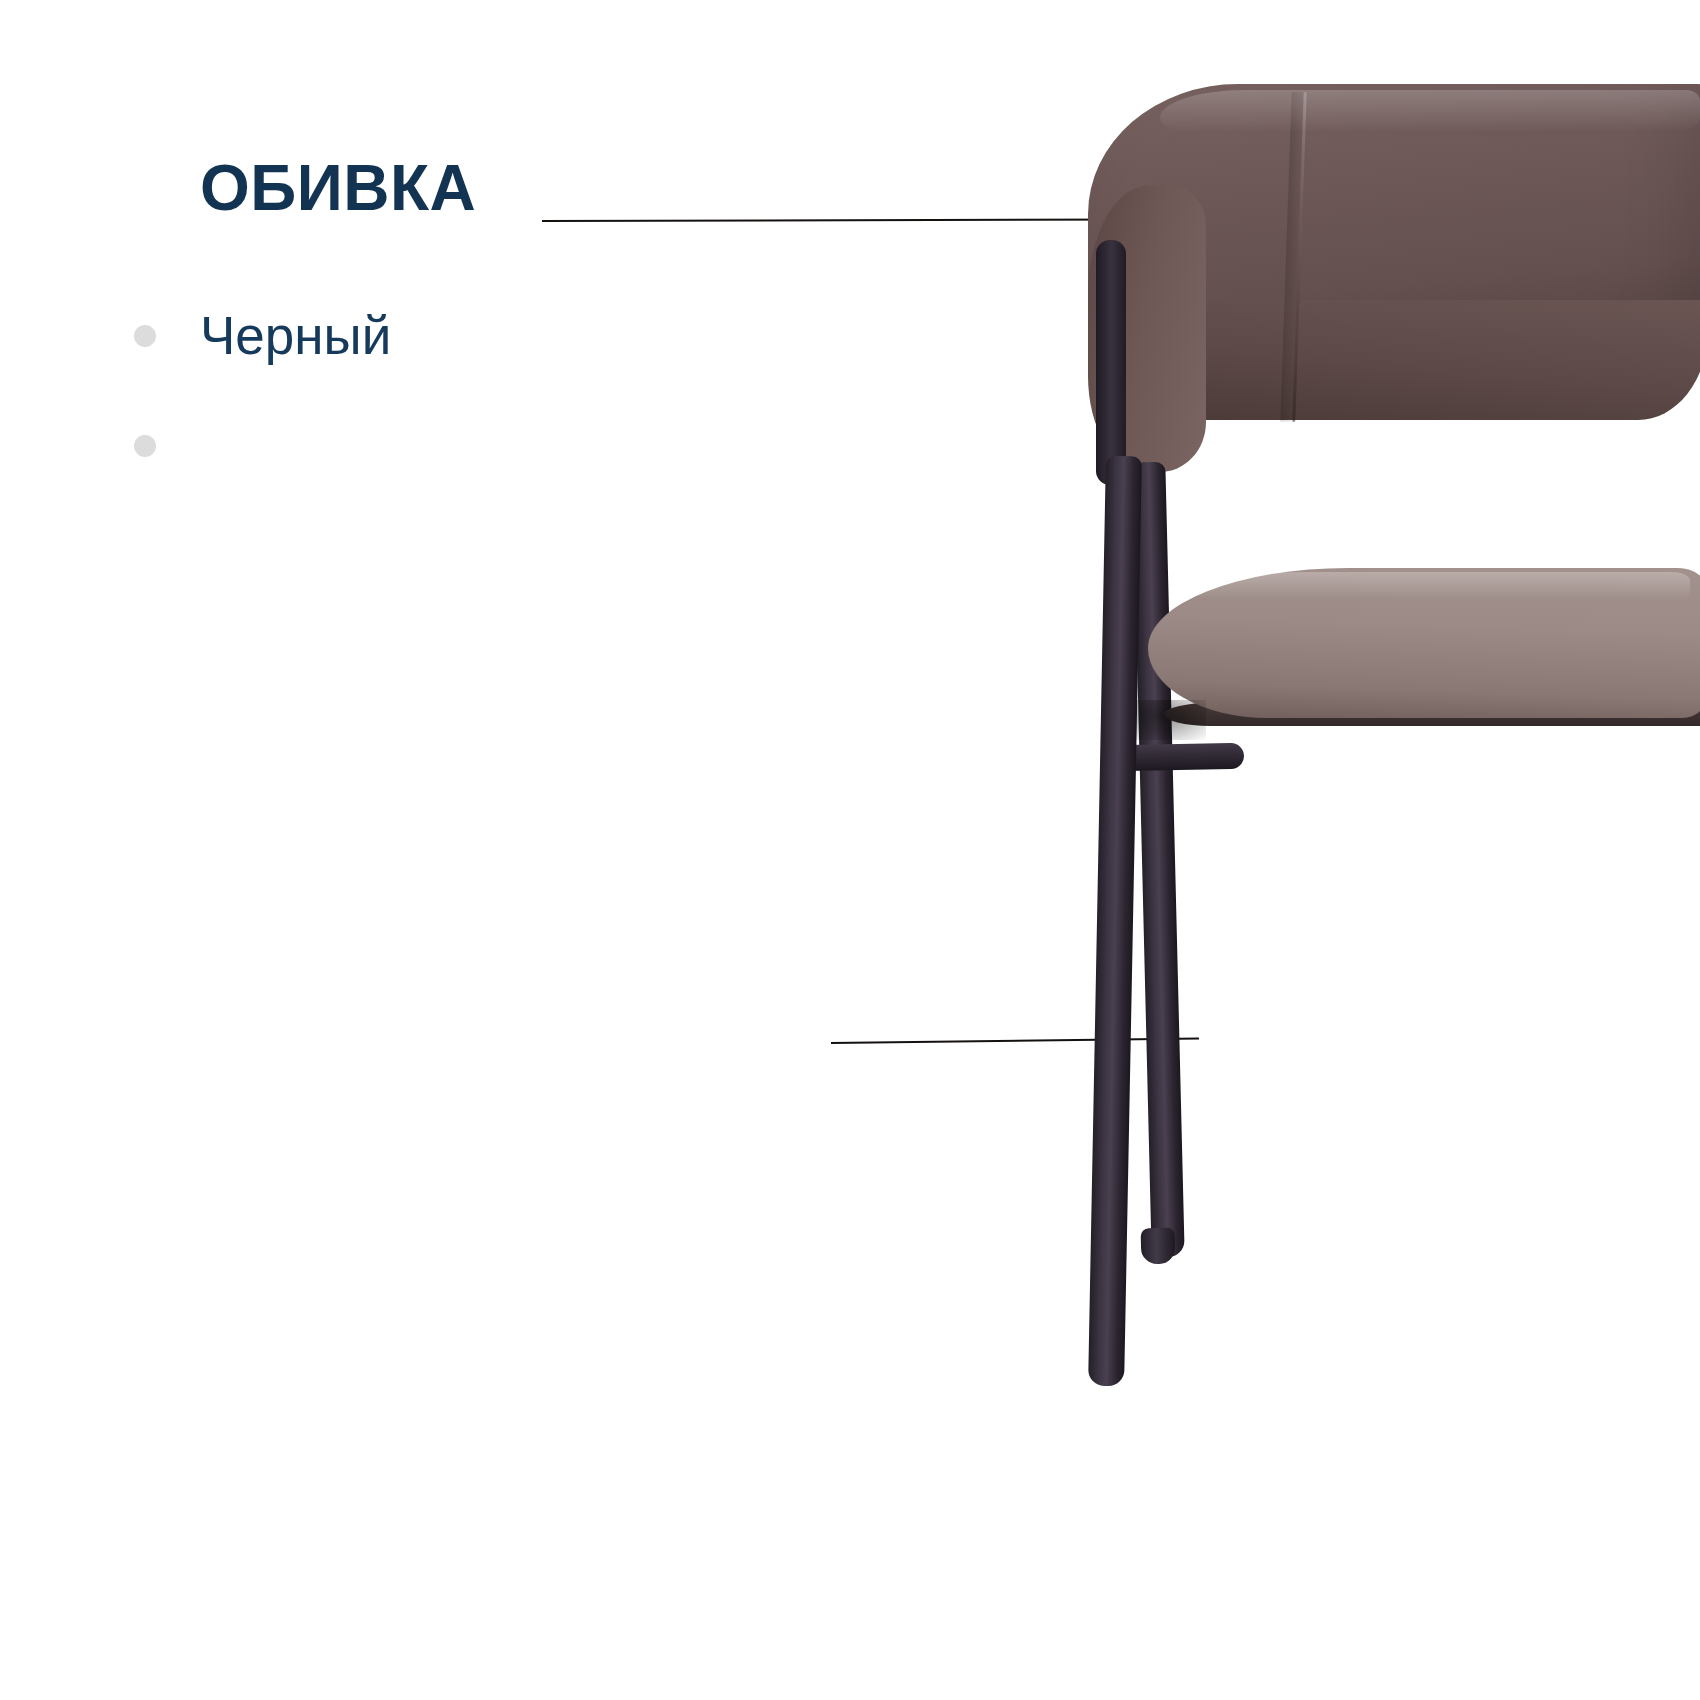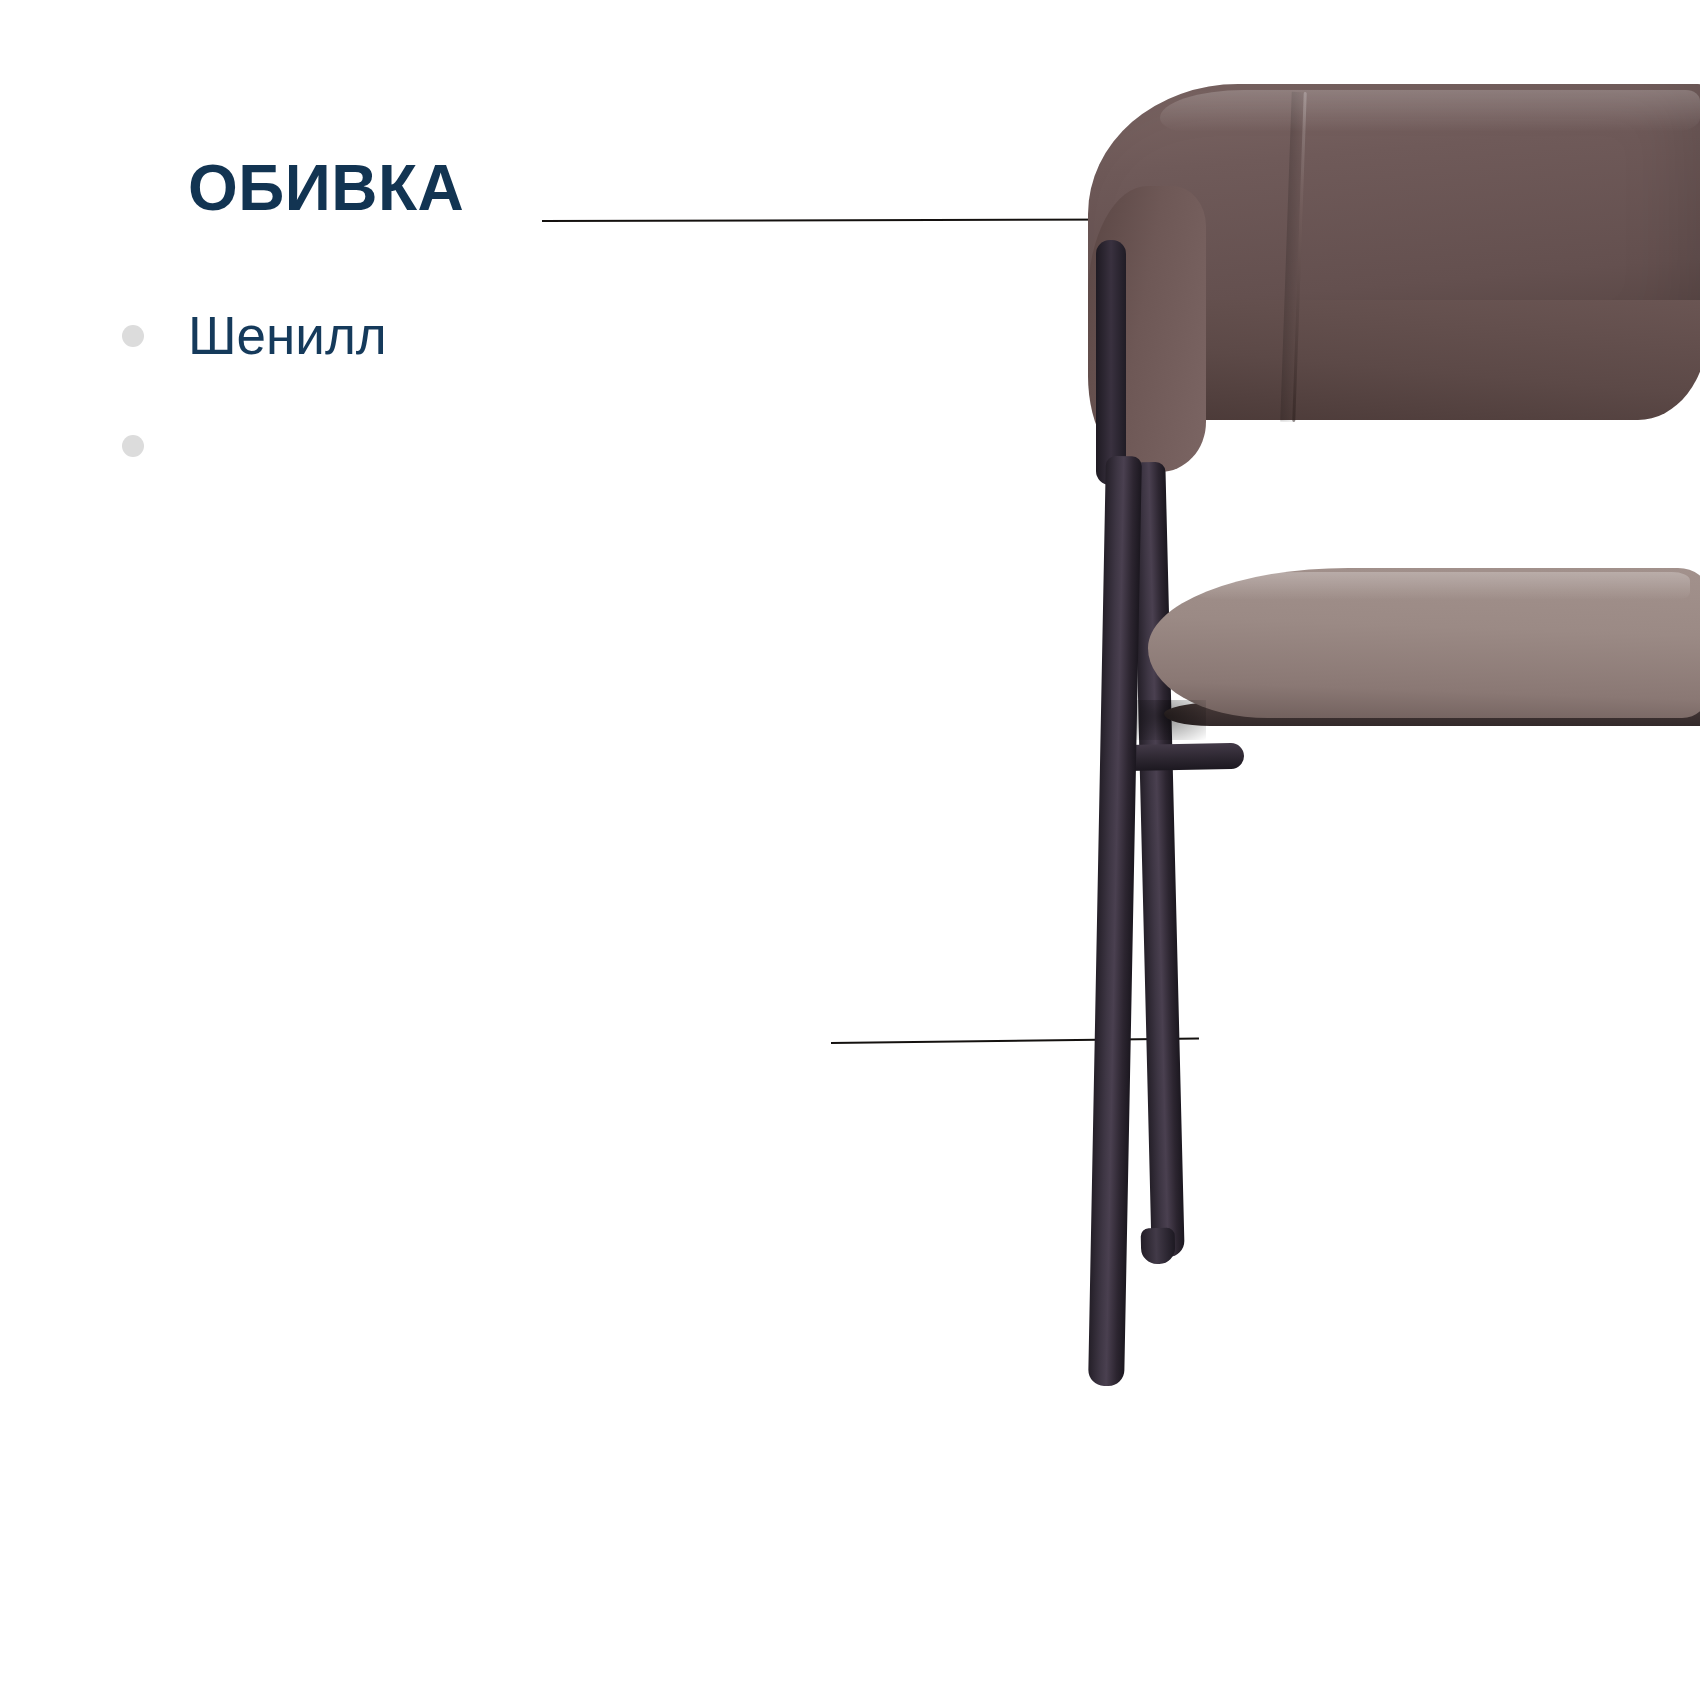--- a/index.html
+++ b/index.html
@@ -22,21 +22,21 @@
   .info-panel {
     position: absolute;
     left: 0;
     top: 0;
     width: 1050px;
     height: 1700px;
   }
 
   .spec-group {
     position: absolute;
-    left: 0;
+    left: 12px;
     width: 1050px;
   }
   .spec-group.upholstery { top: 150px; }
   .spec-group.frame-color { top: 905px; }
 
   .group-heading {
     margin: 0;
     padding: 0 0 0 188px;
     font-size: 64px;
     line-height: 76px;
@@ -268,21 +268,21 @@
 
 <div class="canvas">
 
   <div class="info-panel">
 
     <div class="spec-group upholstery">
       <h2 class="group-heading">ОБИВКА</h2>
       <ul class="option-list">
         <li class="option-item">
           <span class="bullet"></span>
-          <span class="option-label">Шенилл</span>
+          <span class="option-label">Черный</span>
         </li>
         <li class="option-item">
           <span class="bullet"></span>
         </li>
       </ul>
     </div>
 
   </div>
 
   <div class="leader upholstery-leader"></div>

